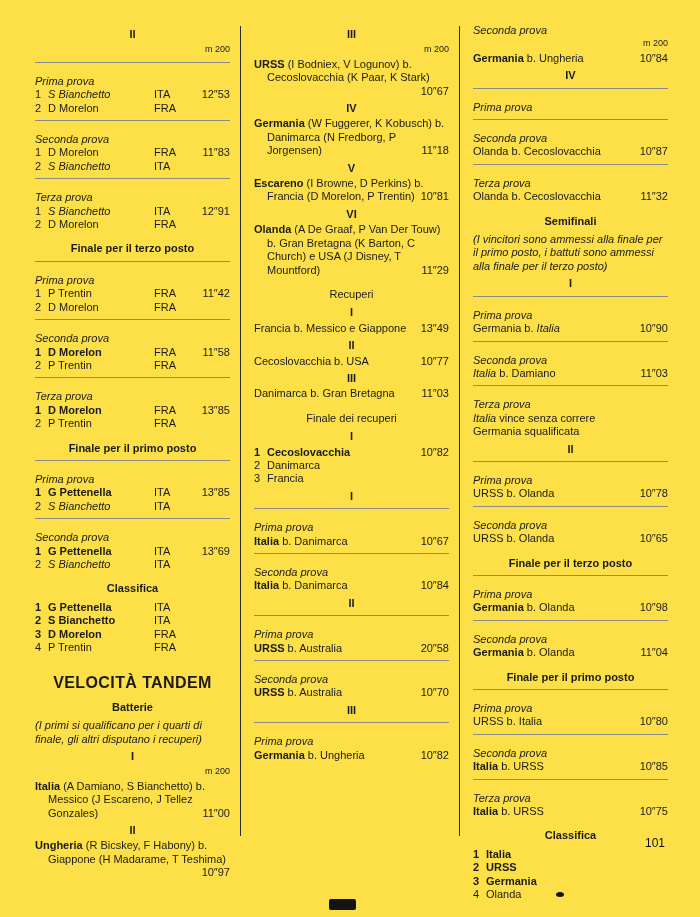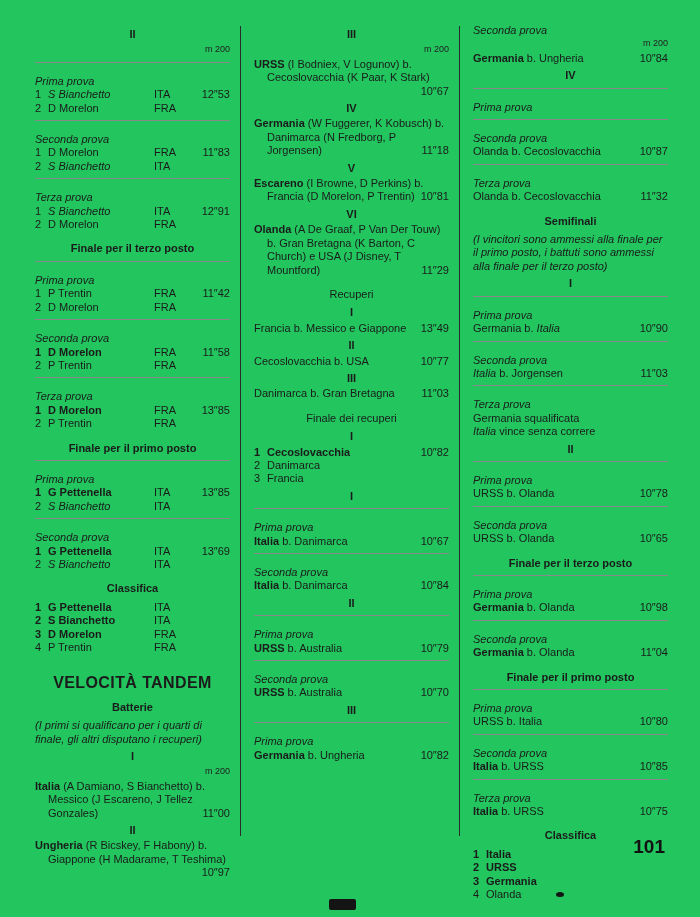--- a/index.html
+++ b/index.html
@@ -1,19 +1,19 @@
 <!DOCTYPE html>
 <html><head>
 <meta charset="utf-8">
 <title>Results page</title>
 <style>
   html,body{margin:0;padding:0;}
   body{width:700px;height:917px;background:#ffffff;color:#1b1b1b;
        font-family:"Liberation Sans",sans-serif;}
-  .page{position:relative;width:700px;height:917px;overflow:hidden;background:#22c55e;}
+  .page{position:relative;width:700px;height:917px;overflow:hidden;background:#fde047;}
   .cols{position:absolute;top:24px;left:35px;display:grid;
         grid-template-columns:195px 195px 195px;column-gap:24px;}
   .col{font-size:11px;line-height:13.4px;}
   .divider{position:absolute;top:26px;width:1px;height:810px;background:#2b2b2b;}
   .d1{left:240px;}
   .d2{left:459px;}
   .numeral{text-align:center;font-weight:bold;margin:4px 0 2px;}
   .m200{text-align:right;font-size:9px;color:#222;margin:0 0 1px;}
   .prova{font-style:italic;border-top:1px solid #8a8a8a;padding-top:12px;margin-top:5px;}
   .prova.norule{border-top:none;margin-top:0;padding-top:0;}
@@ -25,21 +25,21 @@
   .rrow{display:flex;}
   .pos{width:13px;flex:none;}
   .rname{flex:1;}
   .ctry{width:34px;flex:none;}
   .rtime{width:42px;flex:none;text-align:right;}
   .sb{font-weight:bold;}
   .si{font-style:italic;}
   .match{overflow:hidden;}
   .match .mtime{float:right;text-indent:0;}
   .hang{padding-left:13px;text-indent:-13px;}
-  .pagenum{position:absolute;right:35px;top:836px;font-weight:bold;font-size:19px;color:#111;}
+  .pagenum{position:absolute;right:35px;top:836px;font-weight:normal;font-size:12px;color:#111;}
   .artifact{position:absolute;background:#141414;}
   .a1{left:329px;top:899px;width:27px;height:11px;border-radius:2px;}
   .a2{left:556px;top:892px;width:8px;height:5px;border-radius:50%;}
 </style>
 </head>
 <body>
 
 <div class="page">
   <div class="divider d1"></div>
   <div class="divider d2"></div>
@@ -224,21 +224,21 @@
           <span class="ctry"></span>
           <span class="rtime"></span>
         </div>
         <div class="numeral">I</div>
         <div class="prova">Prima prova</div>
         <div class="match"><span class="sb">Italia</span><span> b. Danimarca</span><span class="mtime">10″67</span></div>
         <div class="prova">Seconda prova</div>
         <div class="match"><span class="sb">Italia</span><span> b. Danimarca</span><span class="mtime">10″84</span></div>
         <div class="numeral">II</div>
         <div class="prova">Prima prova</div>
-        <div class="match"><span class="sb">URSS</span><span> b. Australia</span><span class="mtime">10″79</span></div>
+        <div class="match"><span class="sb">URSS</span><span> b. Australia</span><span class="mtime">20″58</span></div>
         <div class="prova">Seconda prova</div>
         <div class="match"><span class="sb">URSS</span><span> b. Australia</span><span class="mtime">10″70</span></div>
         <div class="numeral">III</div>
         <div class="prova">Prima prova</div>
         <div class="match"><span class="sb">Germania</span><span> b. Ungheria</span><span class="mtime">10″82</span></div>
       </div>
     <div class="col">
         <div class="prova norule">Seconda prova</div>
         <div class="m200">m 200</div>
         <div class="match"><span class="sb">Germania</span><span> b. Ungheria</span><span class="mtime">10″84</span></div>
@@ -247,24 +247,24 @@
         <div class="prova">Seconda prova</div>
         <div class="match"><span>Olanda b. Cecoslovacchia</span><span class="mtime">10″87</span></div>
         <div class="prova">Terza prova</div>
         <div class="match"><span>Olanda b. Cecoslovacchia</span><span class="mtime">11″32</span></div>
         <div class="heading">Semifinali</div>
         <div class="note">(I vincitori sono ammessi alla finale per il primo posto, i battuti sono ammessi alla finale per il terzo posto)</div>
         <div class="numeral">I</div>
         <div class="prova">Prima prova</div>
         <div class="match"><span>Germania b. </span><span class="si">Italia</span><span class="mtime">10″90</span></div>
         <div class="prova">Seconda prova</div>
-        <div class="match"><span class="si">Italia</span><span> b. Jorgensen</span><span class="mtime">11″03</span></div>
-        <div class="prova">Terza prova</div>
+        <div class="match"><span class="si">Italia</span><span> b. Damiano</span><span class="mtime">11″03</span></div>
+        <div class="prova">Terza prova</div>
+        <div class="match"><span class="si">Italia</span><span> vince senza correre</span></div>
         <div class="match"><span>Germania squalificata</span></div>
-        <div class="match"><span class="si">Italia</span><span> vince senza correre</span></div>
         <div class="numeral">II</div>
         <div class="prova">Prima prova</div>
         <div class="match"><span>URSS b. Olanda</span><span class="mtime">10″78</span></div>
         <div class="prova">Seconda prova</div>
         <div class="match"><span>URSS b. Olanda</span><span class="mtime">10″65</span></div>
         <div class="heading">Finale per il terzo posto</div>
         <div class="prova">Prima prova</div>
         <div class="match"><span class="sb">Germania</span><span> b. Olanda</span><span class="mtime">10″98</span></div>
         <div class="prova">Seconda prova</div>
         <div class="match"><span class="sb">Germania</span><span> b. Olanda</span><span class="mtime">11″04</span></div>

